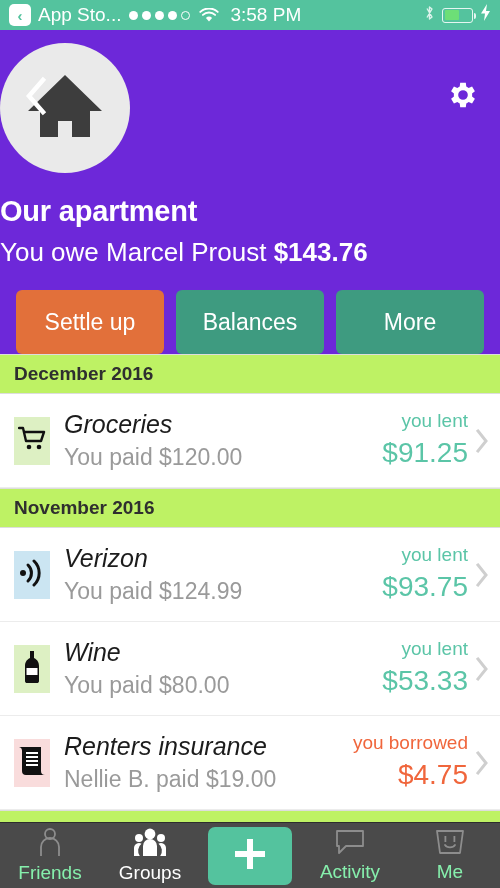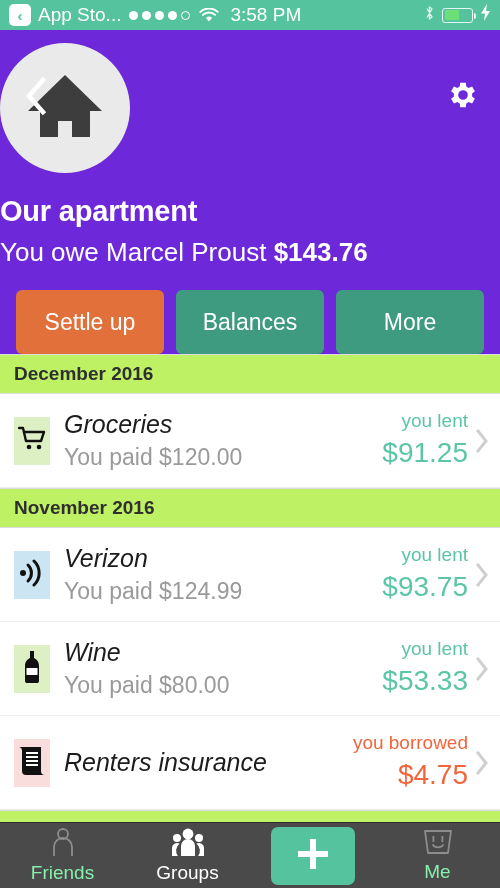--- a/index.html
+++ b/index.html
@@ -281,20 +281,21 @@
               <rect x="7" y="7" width="12" height="2"></rect>
               <rect x="7" y="11" width="12" height="2"></rect>
               <rect x="7" y="15" width="12" height="2"></rect>
               <rect x="7" y="19" width="12" height="2"></rect>
             </g>
           </svg>
         </span>
       </div>
       <div class="row-mid">
         <div class="row-title">Renters insurance</div>
+        <div class="row-sub">Nellie B. paid $19.00</div>
       </div>
       <div class="row-right borrowed">
         <div class="row-label">you borrowed</div>
         <div class="row-amt">$4.75</div>
       </div>
       <div class="chev">
         <svg width="14" height="26" viewBox="0 0 14 26">
             <path d="M3 3 L11 13 L3 23" stroke="#cfcfcf" stroke-width="3" fill="none" stroke-linecap="square"></path>
           </svg>
       </div>
@@ -332,20 +333,28 @@
       <div class="add-btn">
         <span>
           <svg width="40" height="40" viewBox="0 0 40 40">
             <rect x="17" y="5" width="6" height="30" fill="#fff"></rect>
             <rect x="5" y="17" width="30" height="6" fill="#fff"></rect>
           </svg>
         </span>
       </div>
     </div>
 
+    <div class="tab">
+      <span>
+        <svg width="30" height="28" viewBox="0 0 30 28">
+          <path d="M2 3 h26 v15 H11 L4 25 V18 H2 Z" stroke="#8d8d8d" stroke-width="1.8" fill="none" stroke-linejoin="round"></path>
+        </svg>
+      </span>
+      <span class="tab-label">Activity</span>
+    </div>
 
     <div class="tab">
       <span>
         <svg width="32" height="28" viewBox="0 0 32 28">
           <path d="M3 3 h26 l-3 22 H6 Z" stroke="#8d8d8d" stroke-width="1.8" fill="none" stroke-linejoin="round"></path>
           <rect x="10.5" y="8" width="1.8" height="6" fill="#8d8d8d"></rect>
           <rect x="19.5" y="8" width="1.8" height="6" fill="#8d8d8d"></rect>
           <path d="M11 17 a5.5 4 0 0 0 10 0" stroke="#8d8d8d" stroke-width="1.8" fill="none" stroke-linecap="round"></path>
         </svg>
       </span>

